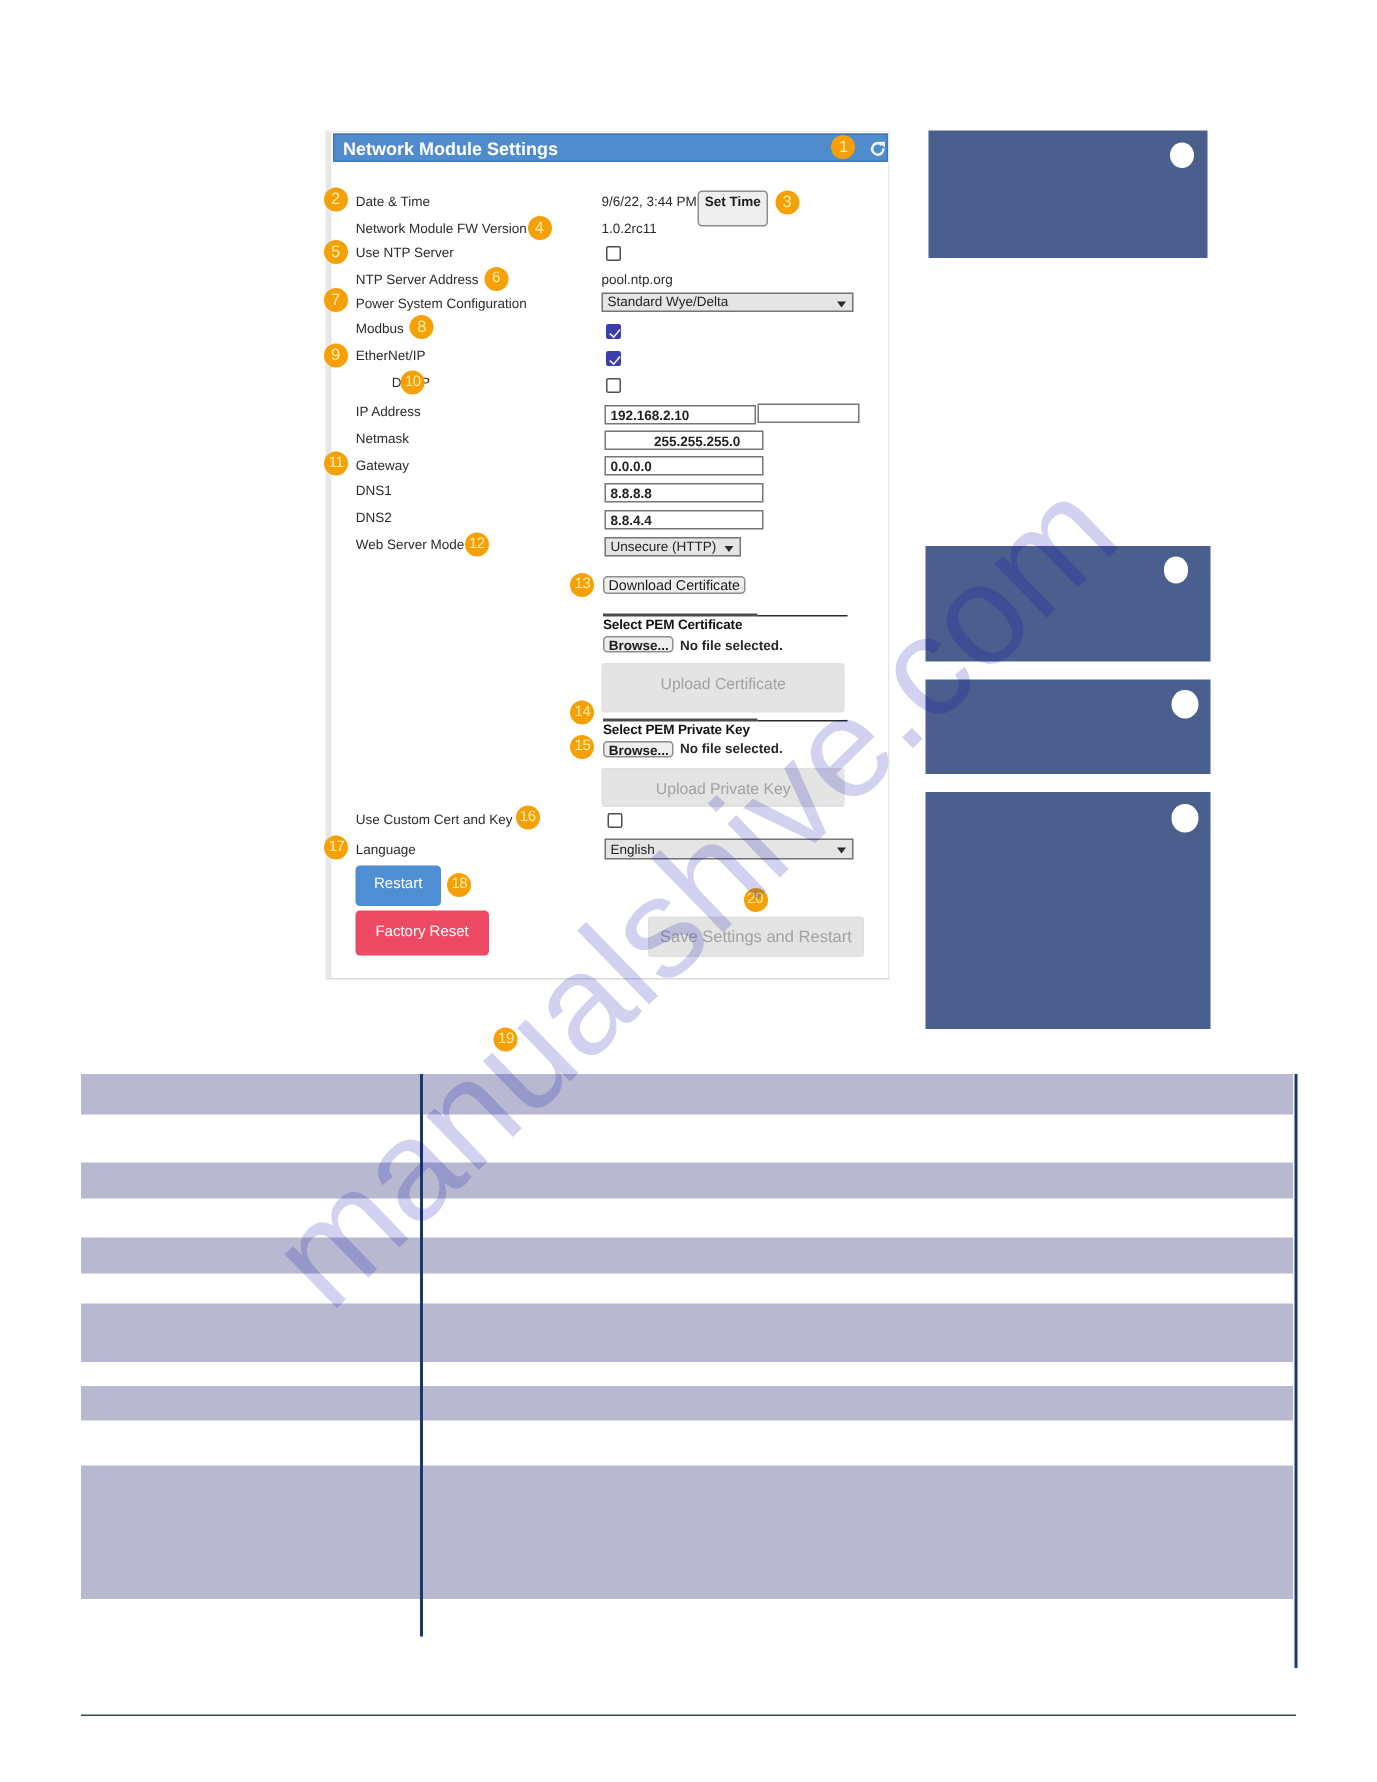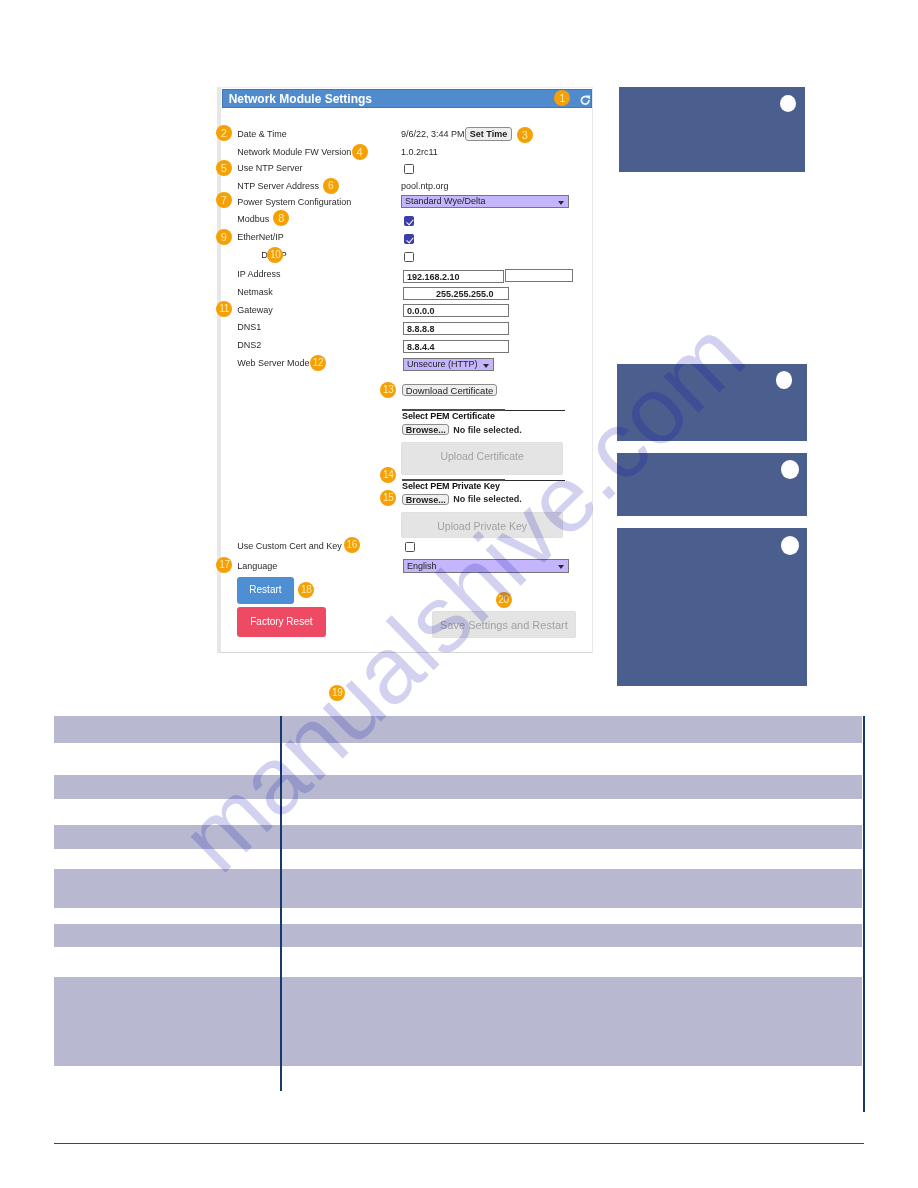--- a/index.html
+++ b/index.html
@@ -29,21 +29,21 @@
   .lab{position:absolute;font-size:9px;color:#2b2b2b;white-space:nowrap;}
   .val{position:absolute;font-size:9px;color:#2b2b2b;white-space:nowrap;}
 
   .tbox{position:absolute;box-sizing:border-box;border:1px solid #767676;background:#fff;
         font-size:9px;font-weight:bold;color:#222;padding:0 0 0 3px;height:13px;line-height:12px;}
   .cbox{position:absolute;box-sizing:border-box;width:10px;height:10px;border:1.2px solid #4f4f4f;background:#fff;border-radius:1.5px;}
   .cbox.on{background:#3b3fae;border-color:#3b3fae;}
   .cbox.on:after{content:"";position:absolute;left:2.6px;top:0.9px;width:3.1px;height:5.8px;
         border:solid #fff;border-width:0 1.5px 1.5px 0;transform:rotate(40deg);}
 
-  .sel{position:absolute;box-sizing:border-box;border:1px solid #767676;background:#c4b5fd;height:13px;
+  .sel{position:absolute;box-sizing:border-box;border:1px solid #767676;background:#e5e5e5;height:13px;
        font-size:9px;color:#222;line-height:11px;padding-left:3px;}
   .sel .arw{position:absolute;right:4.2px;top:5.2px;width:0;height:0;border-left:3.5px solid transparent;
             border-right:3.5px solid transparent;border-top:4px solid #2b2b2b;}
 
   .btn{position:absolute;box-sizing:border-box;border:1px solid #8d8d8d;background:#eeeeee;
        border-radius:3px;font-size:9px;font-weight:bold;color:#1b1b1b;text-align:center;}
   .btn-dis{position:absolute;box-sizing:border-box;background:#e4e4e4;border:1px solid #e0e0e0;
        border-radius:2px;font-size:10.5px;color:#a2a2a2;text-align:center;}
   .file-none{position:absolute;font-size:9px;color:#272727;font-weight:bold;}
   .sec-title{position:absolute;font-size:9px;font-weight:bold;color:#111;letter-spacing:-0.1px;}
@@ -112,21 +112,21 @@
     <div class="lab" style="left:16.2px;top:144px;">EtherNet/IP</div>
     <div class="lab" style="left:16.2px;top:162px;margin-left:24px;">DHCP</div>
     <div class="lab" style="left:16.2px;top:181px;">IP Address</div>
     <div class="lab" style="left:16.2px;top:199px;">Netmask</div>
     <div class="lab" style="left:16.2px;top:217px;">Gateway</div>
     <div class="lab" style="left:16.2px;top:234px;">DNS1</div>
     <div class="lab" style="left:16.2px;top:252px;">DNS2</div>
     <div class="lab" style="left:16.2px;top:270px;">Web Server Mode</div>
 
     <div class="val" style="left:180px;top:41px;">9/6/22, 3:44 PM</div>
-    <div class="btn" style="left:244px;top:39px;width:47px;height:14px;line-height:13px;">Set Time</div>
+    <div class="btn" style="left:244px;top:39px;width:47px;height:24px;line-height:13px;">Set Time</div>
     <div class="val" style="left:180px;top:59px;">1.0.2rc11</div>
     <div class="cbox" style="left:183px;top:76px;"></div>
     <div class="val" style="left:180px;top:93px;">pool.ntp.org</div>
 
     <div class="sel" style="left:180px;top:107px;width:168px;">
       <span>Standard Wye/Delta</span>
       <span class="arw"></span>
     </div>
 
     <div class="cbox on" style="left:183px;top:128px;"></div>

